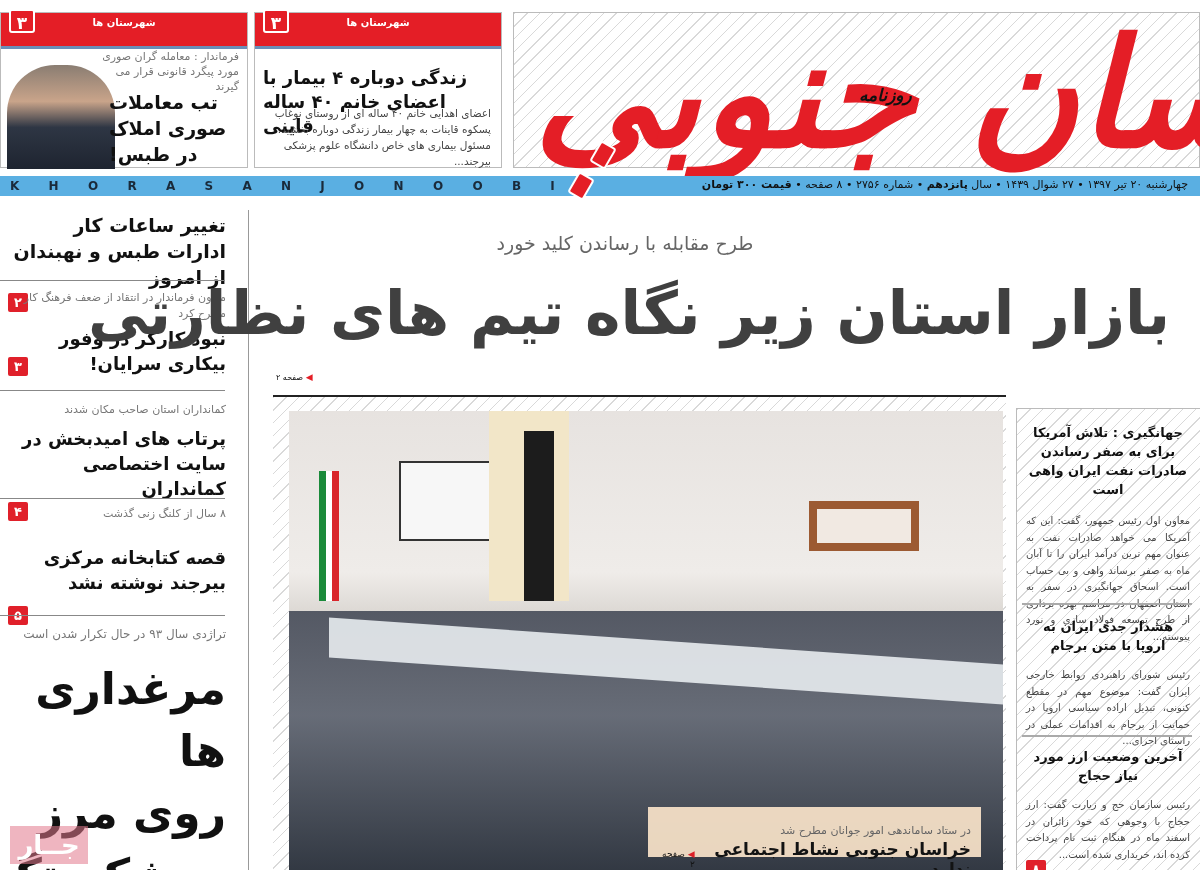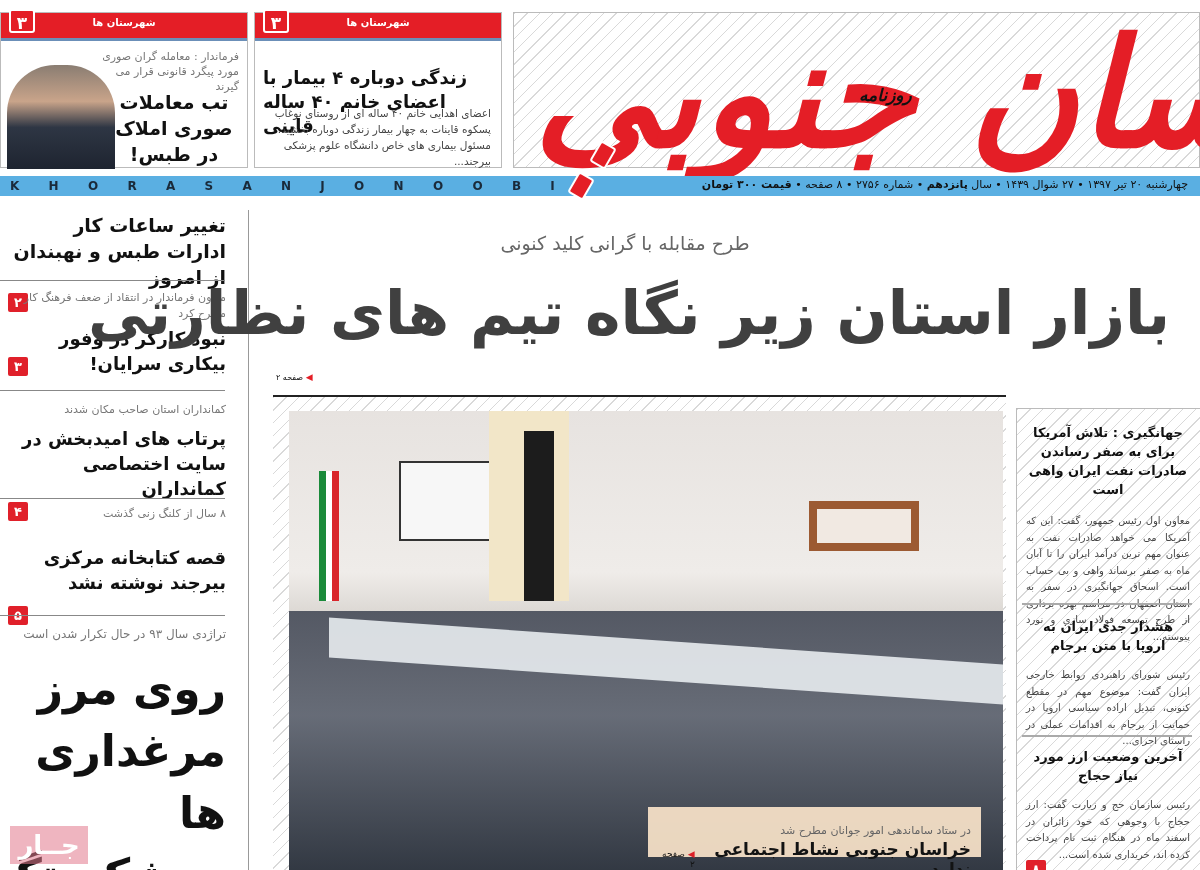--- a/index.html
+++ b/index.html
@@ -11,21 +11,21 @@
   .abs { position: absolute; }
   .hatch {
     background-color: #fff;
     background-image: repeating-linear-gradient(135deg, #d9d9d9 0 1px, transparent 1px 9px);
   }
   
   .teaser {
     top: 12px; height: 156px; border: 1px solid #bbb; background: #fff;
   }
   .teaser-bar {
-    height: 28px; background: #e41e26; color: #fff; font-size: 10px; font-weight: bold;
+    height: 36px; background: #e41e26; color: #fff; font-size: 10px; font-weight: bold;
     text-align: center; line-height: 20px; border-bottom: 3px solid #6b8fb8;
   }
   .teaser-badge {
     position: absolute; top: -4px; left: 8px; width: 26px; height: 24px; background: #e41e26;
     color: #fff; font-weight: bold; font-size: 17px; text-align: center; line-height: 24px;
     border: 2px solid #fff; border-radius: 3px;
   }
   .kicker { color: #777; font-size: 12px; line-height: 16px; }
   .hl { font-weight: bold; color: #111; }
   .body-text { color: #444; font-size: 10.5px; line-height: 16px; }
@@ -84,21 +84,21 @@
   }
 </style>
 </head>
 <body>
 
 <div class="abs teaser" style="left:0;width:248px;">
   <div class="teaser-bar">شهرستان ها</div>
   <div class="teaser-badge">۳</div>
   <div class="abs" style="left:6px;top:52px;width:108px;height:104px;background:linear-gradient(180deg,#8a7d72 0%,#c9a48a 35%,#2e3644 60%,#1e2430 100%);border-radius:48px 48px 0 0;"></div>
   <div class="abs kicker" style="right:8px;top:36px;width:140px;text-align:right;font-size:11px;line-height:15px;">فرماندار : معامله گران صوری مورد پیگرد قانونی قرار می گیرند</div>
-  <div class="abs hl" style="right:8px;top:76px;width:130px;text-align:center;font-size:19px;line-height:26px;">تب معاملات صوری املاک در طبس!</div>
+  <div class="abs hl" style="right:8px;top:76px;width:130px;text-align:left;font-size:19px;line-height:26px;">تب معاملات صوری املاک در طبس!</div>
 </div>
 
 <div class="abs teaser" style="left:254px;width:248px;">
   <div class="teaser-bar">شهرستان ها</div>
   <div class="teaser-badge">۳</div>
   <div class="abs hl" style="right:10px;top:53px;width:228px;text-align:left;font-size:18px;line-height:24px;">زندگی دوباره ۴ بیمار با اعضای خانم ۴۰ ساله قاینی</div>
   <div class="abs body-text" style="right:10px;top:92px;width:228px;text-align:right;">اعضای اهدایی خانم ۴۰ ساله ای از روستای نوغاب پسکوه قاینات به چهار بیمار زندگی دوباره بخشید. مسئول بیماری های خاص دانشگاه علوم پزشکی بیرجند...</div>
 </div>
 
 <div class="abs masthead hatch">
@@ -166,31 +166,31 @@
   <div class="litem" style="top:306px;">
     <div class="kicker" style="font-size:11px;">۸ سال از کلنگ زنی گذشت</div>
     <div class="hl" style="font-size:18px;line-height:25px;margin-top:23px;">قصه کتابخانه مرکزی بیرجند نوشته نشد</div>
     <div style="text-align:left;margin-top:10px;"><span class="pbadge">۵</span></div>
   </div>
   <div class="ldiv" style="top:415px;"></div>
 
   <div class="litem" style="top:426px;">
     <div class="kicker" style="font-size:12px;">تراژدی سال ۹۳ در حال تکرار شدن است</div>
     <div class="hl" style="font-size:44px;line-height:62px;margin-top:16px;">
+      <div>مرغداری ها</div>
       <div>روی مرز</div>
-      <div>مرغداری ها</div>
       <div>ورشکستگی</div>
     </div>
   </div>
 </div>
 <div class="abs watermark">جــار</div>
 
 <div class="abs vline"></div>
 
-<div class="abs mainkicker">طرح مقابله با گرانی کلید کنونی</div>
+<div class="abs mainkicker">طرح مقابله با رساندن کلید خورد</div>
 <div class="abs mainhl">بازار استان زیر نگاه تیم های نظارتی</div>
 <div class="abs pageref" style="left:276px;top:372px;">
   <span class="tri">◀</span>
   <span>صفحه ۲</span>
 </div>
 
 <div class="abs photoframe hatch">
   <div class="photo">
 
     <div class="abs" style="left:110px;top:50px;width:105px;height:80px;background:#f7f7f7;border:2px solid #333;"></div>

